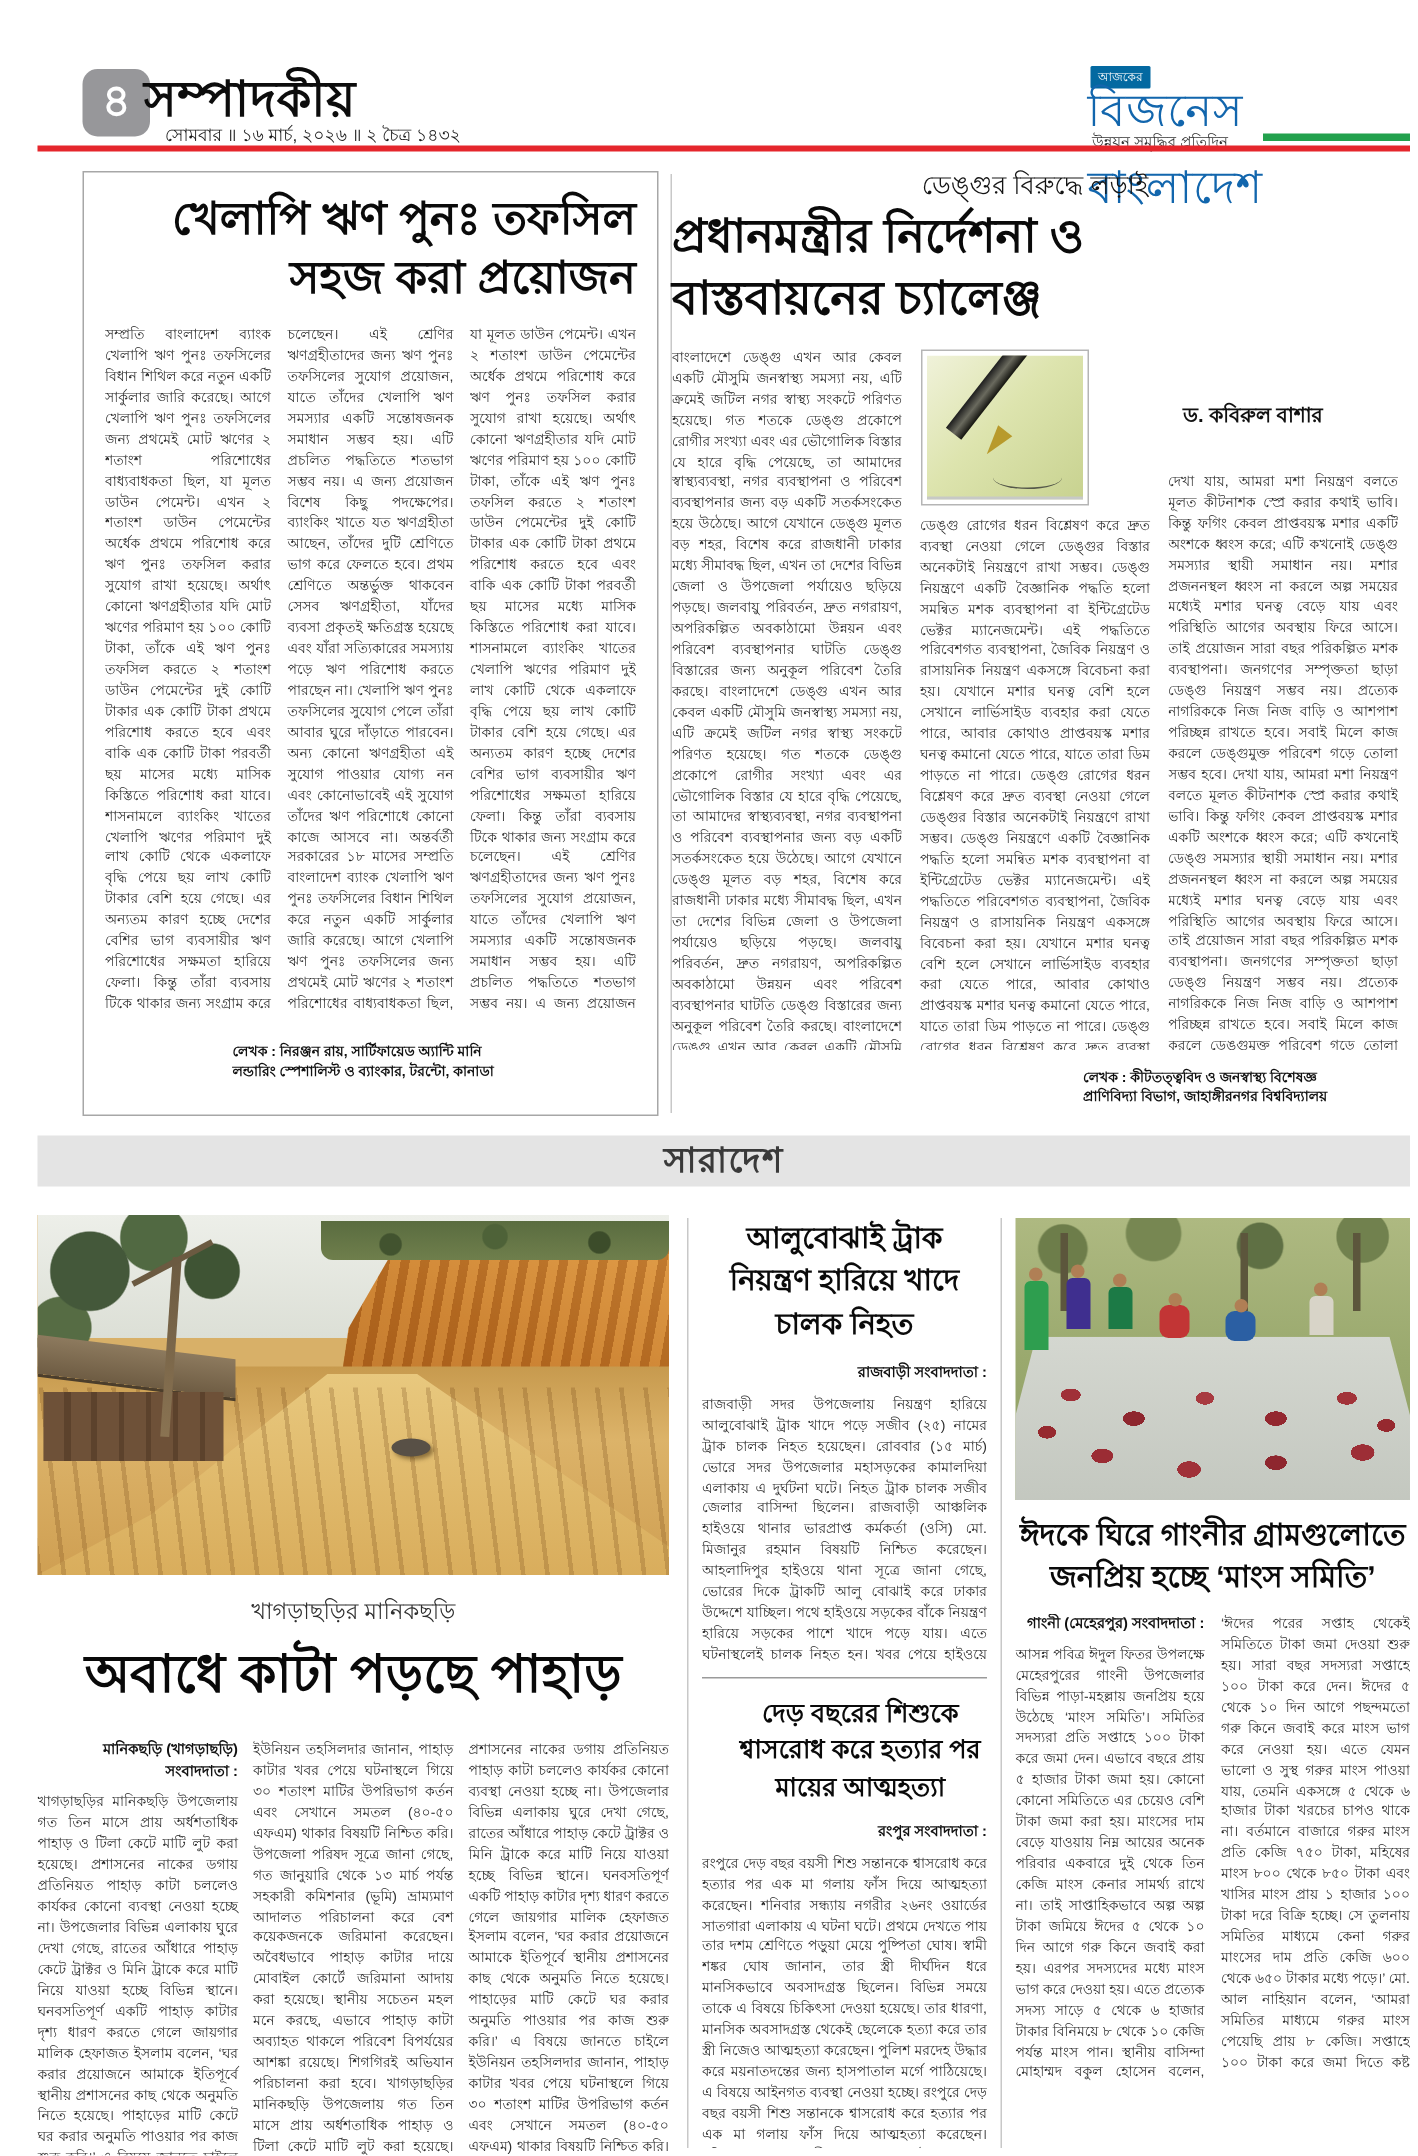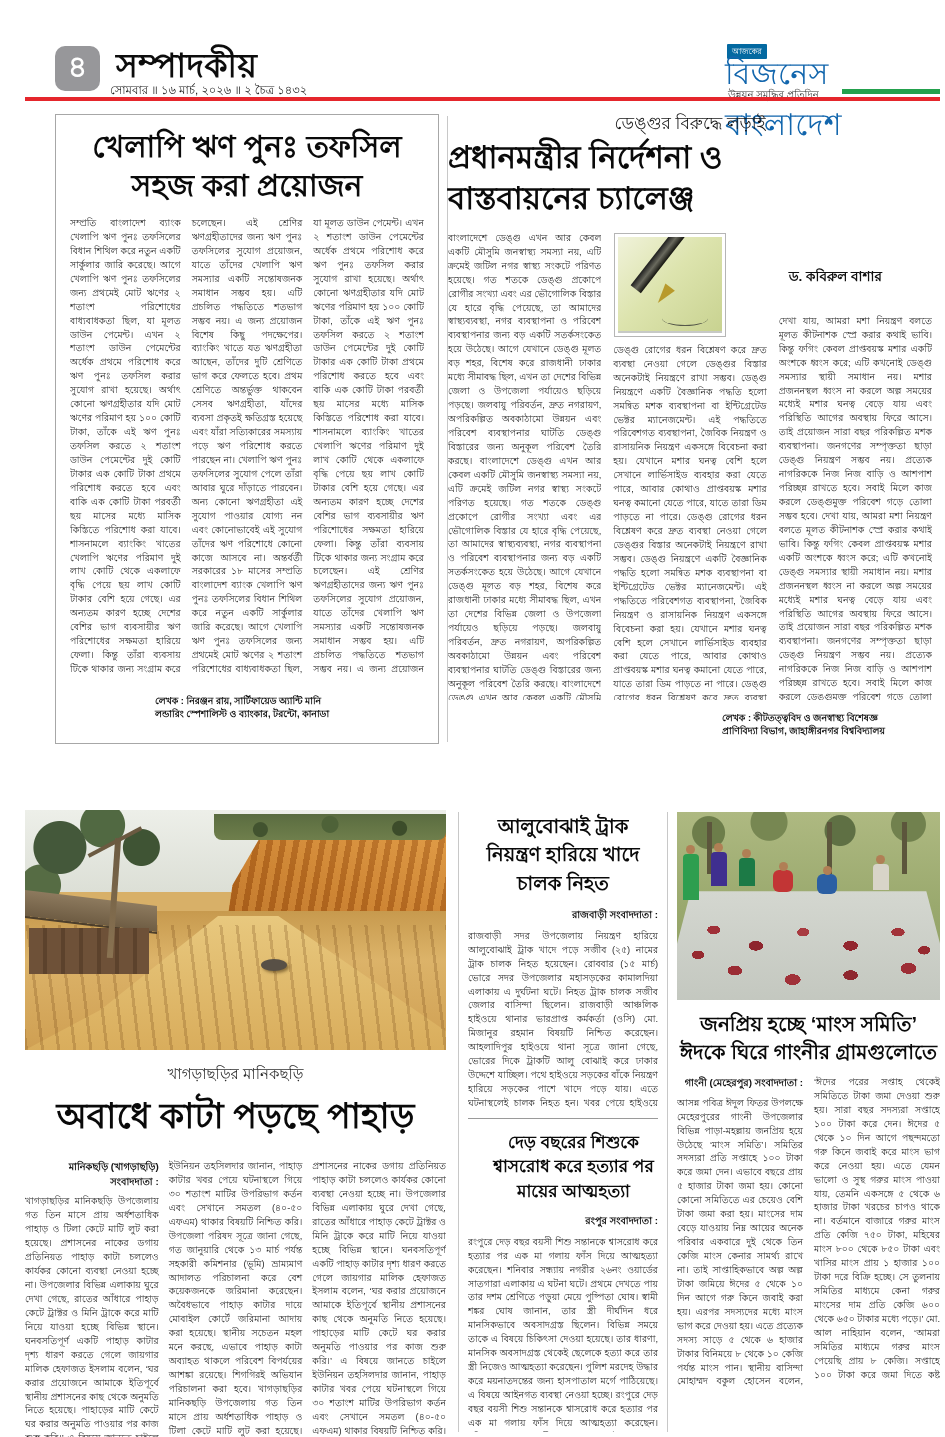--- a/index.html
+++ b/index.html
@@ -3,37 +3,37 @@
 <meta charset="utf-8">
 <style>
   html,body{margin:0;padding:0;background:#ffffff;}
   body{font-family:"Liberation Sans",sans-serif;color:#222;}
   .page{position:relative;width:945px;height:1437px;background:#fff;overflow:hidden;margin:0 auto;}
   .abs{position:absolute;}
 
   
   .pagenum{left:55px;top:46px;width:45px;height:45px;background:#97979a;border-radius:10px;
            color:#fff;font-size:30px;font-weight:bold;display:flex;align-items:center;justify-content:center;}
-  .section-title{left:116px;top:40px;font-size:33px;font-weight:bold;color:#0c0c0c;letter-spacing:0.5px;}
+  .section-title{left:96px;top:40px;font-size:33px;font-weight:bold;color:#0c0c0c;letter-spacing:0.5px;}
   .date-line{left:110px;top:82px;font-size:11.5px;color:#1c1c1c;}
   .logo-pre{left:727px;top:44px;background:#0369a1;color:#fff;font-size:8px;padding:1px 5px;border-radius:1px;}
   .logo-name{left:725px;top:50px;font-size:30px;font-weight:normal;color:#1266ad;letter-spacing:0.5px;}
   .logo-tagline{left:728px;top:87px;font-size:10px;color:#333;}
   .tagline-bar{left:842px;top:89px;width:98px;height:5px;background:#23a14d;}
   .red-rule{left:25px;top:97px;width:915px;height:4px;background:#e5262c;}
 
   
   .body-text{font-size:9.3px;line-height:1.5;text-align:justify;color:#2c2c2c;overflow:hidden;}
   .byline{font-weight:bold;font-size:9.8px;color:#111;margin:0 0 6px 0;text-align:right;}
   .credit{font-weight:bold;font-size:9.3px;color:#111;line-height:1.45;}
 
   
   .editorial{left:55px;top:114px;width:384px;height:630px;border:1px solid #a7a7a7;box-sizing:border-box;
              padding:12px 14px 10px 14px;}
-  .ed-headline{font-size:30px;font-weight:bold;color:#0a0a0a;text-align:center;line-height:1.3;white-space:nowrap;}
+  .ed-headline{font-size:30px;font-weight:bold;color:#0a0a0a;text-align:right;line-height:1.3;white-space:nowrap;}
   .ed-body{margin-top:12px;height:470px;column-count:3;column-gap:11px;}
   .ed-credit{margin-top:8px;margin-left:24%;width:55%;}
 
   .vrule-top{left:447px;top:116px;width:1px;height:626px;background:#c8c8c8;}
 
   
   .oped{left:448px;top:110px;width:484px;height:640px;}
   .op-kicker{text-align:center;font-size:17px;color:#141414;}
   .op-headline{text-align:left;font-size:31px;font-weight:bold;color:#0a0a0a;line-height:1.32;white-space:nowrap;}
   .op-grid{display:grid;grid-template-columns:1fr 1fr 1fr;column-gap:12px;margin-top:12px;height:468px;overflow:hidden;}
@@ -179,20 +179,23 @@
         <div class="op-author">ড. কবিরুল বাশার</div>
         <div class="body-text">দেখা যায়, আমরা মশা নিয়ন্ত্রণ বলতে মূলত কীটনাশক স্প্রে করার কথাই ভাবি। কিন্তু ফগিং কেবল প্রাপ্তবয়স্ক মশার একটি অংশকে ধ্বংস করে; এটি কখনোই ডেঙ্গু সমস্যার স্থায়ী সমাধান নয়। মশার প্রজননস্থল ধ্বংস না করলে অল্প সময়ের মধ্যেই মশার ঘনত্ব বেড়ে যায় এবং পরিস্থিতি আগের অবস্থায় ফিরে আসে। তাই প্রয়োজন সারা বছর পরিকল্পিত মশক ব্যবস্থাপনা। জনগণের সম্পৃক্ততা ছাড়া ডেঙ্গু নিয়ন্ত্রণ সম্ভব নয়। প্রত্যেক নাগরিককে নিজ নিজ বাড়ি ও আশপাশ পরিচ্ছন্ন রাখতে হবে। সবাই মিলে কাজ করলে ডেঙ্গুমুক্ত পরিবেশ গড়ে তোলা সম্ভব হবে। দেখা যায়, আমরা মশা নিয়ন্ত্রণ বলতে মূলত কীটনাশক স্প্রে করার কথাই ভাবি। কিন্তু ফগিং কেবল প্রাপ্তবয়স্ক মশার একটি অংশকে ধ্বংস করে; এটি কখনোই ডেঙ্গু সমস্যার স্থায়ী সমাধান নয়। মশার প্রজননস্থল ধ্বংস না করলে অল্প সময়ের মধ্যেই মশার ঘনত্ব বেড়ে যায় এবং পরিস্থিতি আগের অবস্থায় ফিরে আসে। তাই প্রয়োজন সারা বছর পরিকল্পিত মশক ব্যবস্থাপনা। জনগণের সম্পৃক্ততা ছাড়া ডেঙ্গু নিয়ন্ত্রণ সম্ভব নয়। প্রত্যেক নাগরিককে নিজ নিজ বাড়ি ও আশপাশ পরিচ্ছন্ন রাখতে হবে। সবাই মিলে কাজ করলে ডেঙ্গুমুক্ত পরিবেশ গড়ে তোলা সম্ভব হবে।</div>
       </div>
     </div>
   </div>
   <div class="abs credit op-credit">
     <div>লেখক : কীটতত্ত্ববিদ ও জনস্বাস্থ্য বিশেষজ্ঞ</div>
     <div>প্রাণিবিদ্যা বিভাগ, জাহাঙ্গীরনগর বিশ্ববিদ্যালয়</div>
   </div>
 
+  <div class="abs banner">
+    <span class="banner-title">সারাদেশ</span>
+  </div>
 
   <div class="abs hill-zone">
     <div class="hill-photo">
       <div class="hp-sky"></div>
       <div class="hp-trees"></div>
       <div class="hp-cliff"></div>
       <div class="hp-cliff-top"></div>
       <div class="hp-road"></div>
       <div class="hp-road-light"></div>
       <div class="hp-ruts"></div>
@@ -248,22 +251,22 @@
       <div class="mp-person" style="left:62px;top:46px;background:#1c7a46;height:28px;"></div>
       <div class="mp-head" style="left:65px;top:37px;"></div>
       <div class="mp-person" style="left:96px;top:58px;background:#c23535;height:22px;width:20px;border-radius:6px;"></div>
       <div class="mp-head" style="left:102px;top:50px;"></div>
       <div class="mp-person" style="left:140px;top:62px;background:#2b5fa3;height:20px;width:20px;border-radius:6px;"></div>
       <div class="mp-head" style="left:146px;top:54px;"></div>
       <div class="mp-person" style="left:196px;top:52px;background:#d8d4c8;height:26px;"></div>
       <div class="mp-head" style="left:199px;top:43px;"></div>
     </div>
     <div class="meat-headline">
+      <div>ঈদকে ঘিরে গাংনীর গ্রামগুলোতে</div>
       <div>জনপ্রিয় হচ্ছে ‘মাংস সমিতি’</div>
-      <div>ঈদকে ঘিরে গাংনীর গ্রামগুলোতে</div>
     </div>
     <div class="meat-body body-text">
       <p class="byline">গাংনী (মেহেরপুর) সংবাদদাতা :</p>
       <span>আসন্ন পবিত্র ঈদুল ফিতর উপলক্ষে মেহেরপুরের গাংনী উপজেলার বিভিন্ন পাড়া-মহল্লায় জনপ্রিয় হয়ে উঠেছে ‘মাংস সমিতি’। সমিতির সদস্যরা প্রতি সপ্তাহে ১০০ টাকা করে জমা দেন। এভাবে বছরে প্রায় ৫ হাজার টাকা জমা হয়। কোনো কোনো সমিতিতে এর চেয়েও বেশি টাকা জমা করা হয়। মাংসের দাম বেড়ে যাওয়ায় নিম্ন আয়ের অনেক পরিবার একবারে দুই থেকে তিন কেজি মাংস কেনার সামর্থ্য রাখে না। তাই সাপ্তাহিকভাবে অল্প অল্প টাকা জমিয়ে ঈদের ৫ থেকে ১০ দিন আগে গরু কিনে জবাই করা হয়। এরপর সদস্যদের মধ্যে মাংস ভাগ করে দেওয়া হয়। এতে প্রত্যেক সদস্য সাড়ে ৫ থেকে ৬ হাজার টাকার বিনিময়ে ৮ থেকে ১০ কেজি পর্যন্ত মাংস পান। স্থানীয় বাসিন্দা মোহাম্মদ বকুল হোসেন বলেন, ‘ঈদের পরের সপ্তাহ থেকেই সমিতিতে টাকা জমা দেওয়া শুরু হয়। সারা বছর সদস্যরা সপ্তাহে ১০০ টাকা করে দেন। ঈদের ৫ থেকে ১০ দিন আগে পছন্দমতো গরু কিনে জবাই করে মাংস ভাগ করে নেওয়া হয়। এতে যেমন ভালো ও সুস্থ গরুর মাংস পাওয়া যায়, তেমনি একসঙ্গে ৫ থেকে ৬ হাজার টাকা খরচের চাপও থাকে না। বর্তমানে বাজারে গরুর মাংস প্রতি কেজি ৭৫০ টাকা, মহিষের মাংস ৮০০ থেকে ৮৫০ টাকা এবং খাসির মাংস প্রায় ১ হাজার ১০০ টাকা দরে বিক্রি হচ্ছে। সে তুলনায় সমিতির মাধ্যমে কেনা গরুর মাংসের দাম প্রতি কেজি ৬০০ থেকে ৬৫০ টাকার মধ্যে পড়ে।’ মো. আল নাহিয়ান বলেন, ‘আমরা সমিতির মাধ্যমে গরুর মাংস পেয়েছি প্রায় ৮ কেজি। সপ্তাহে ১০০ টাকা করে জমা দিতে কষ্ট হয়নি। কিন্তু একবারে ৫ থেকে ৬ হাজার টাকার মাংস কেনা আমাদের পক্ষে সম্ভব নয়।’ ঈদের সময়েও এই দাম প্রায় একই থাকবে বলে আশা করা হচ্ছে। আসন্ন পবিত্র ঈদুল ফিতর উপলক্ষে মেহেরপুরের গাংনী উপজেলার বিভিন্ন পাড়া-মহল্লায় জনপ্রিয় হয়ে উঠেছে ‘মাংস সমিতি’। সমিতির সদস্যরা প্রতি সপ্তাহে ১০০ টাকা করে জমা দেন। এভাবে বছরে প্রায় ৫ হাজার টাকা জমা হয়। কোনো কোনো সমিতিতে এর চেয়েও বেশি টাকা জমা করা হয়। মাংসের দাম বেড়ে যাওয়ায় নিম্ন আয়ের অনেক পরিবার একবারে দুই থেকে তিন কেজি মাংস কেনার সামর্থ্য রাখে না। তাই সাপ্তাহিকভাবে অল্প অল্প টাকা জমিয়ে ঈদের ৫ থেকে ১০ দিন আগে গরু কিনে জবাই করা হয়। এরপর সদস্যদের মধ্যে মাংস ভাগ করে দেওয়া হয়। এতে প্রত্যেক সদস্য সাড়ে ৫ থেকে ৬ হাজার টাকার বিনিময়ে ৮ থেকে ১০ কেজি পর্যন্ত মাংস পান। স্থানীয় বাসিন্দা মোহাম্মদ বকুল হোসেন বলেন, ‘ঈদের পরের সপ্তাহ থেকেই সমিতিতে টাকা জমা দেওয়া শুরু হয়। সারা বছর সদস্যরা সপ্তাহে ১০০ টাকা করে দেন। ঈদের ৫ থেকে ১০ দিন আগে পছন্দমতো গরু কিনে জবাই করে মাংস ভাগ করে নেওয়া হয়। এতে যেমন ভালো ও সুস্থ গরুর মাংস পাওয়া যায়, তেমনি একসঙ্গে ৫ থেকে ৬ হাজার টাকা খরচের চাপও থাকে না। বর্তমানে বাজারে গরুর মাংস প্রতি কেজি ৭৫০ টাকা, মহিষের মাংস ৮০০ থেকে ৮৫০ টাকা এবং খাসির মাংস প্রায় ১ হাজার ১০০ টাকা দরে বিক্রি হচ্ছে। সে তুলনায় সমিতির মাধ্যমে কেনা গরুর মাংসের দাম প্রতি কেজি ৬০০ থেকে ৬৫০ টাকার মধ্যে পড়ে।’ মো. আল নাহিয়ান বলেন, ‘আমরা সমিতির মাধ্যমে গরুর মাংস পেয়েছি প্রায় ৮ কেজি। সপ্তাহে ১০০ টাকা করে জমা দিতে কষ্ট হয়নি। কিন্তু একবারে ৫ থেকে ৬ হাজার টাকার মাংস কেনা আমাদের পক্ষে সম্ভব নয়।’ ঈদের সময়েও এই দাম প্রায় একই থাকবে বলে আশা করা হচ্ছে।</span>
     </div>
   </div>
 
 </div>
 
 </body></html>

